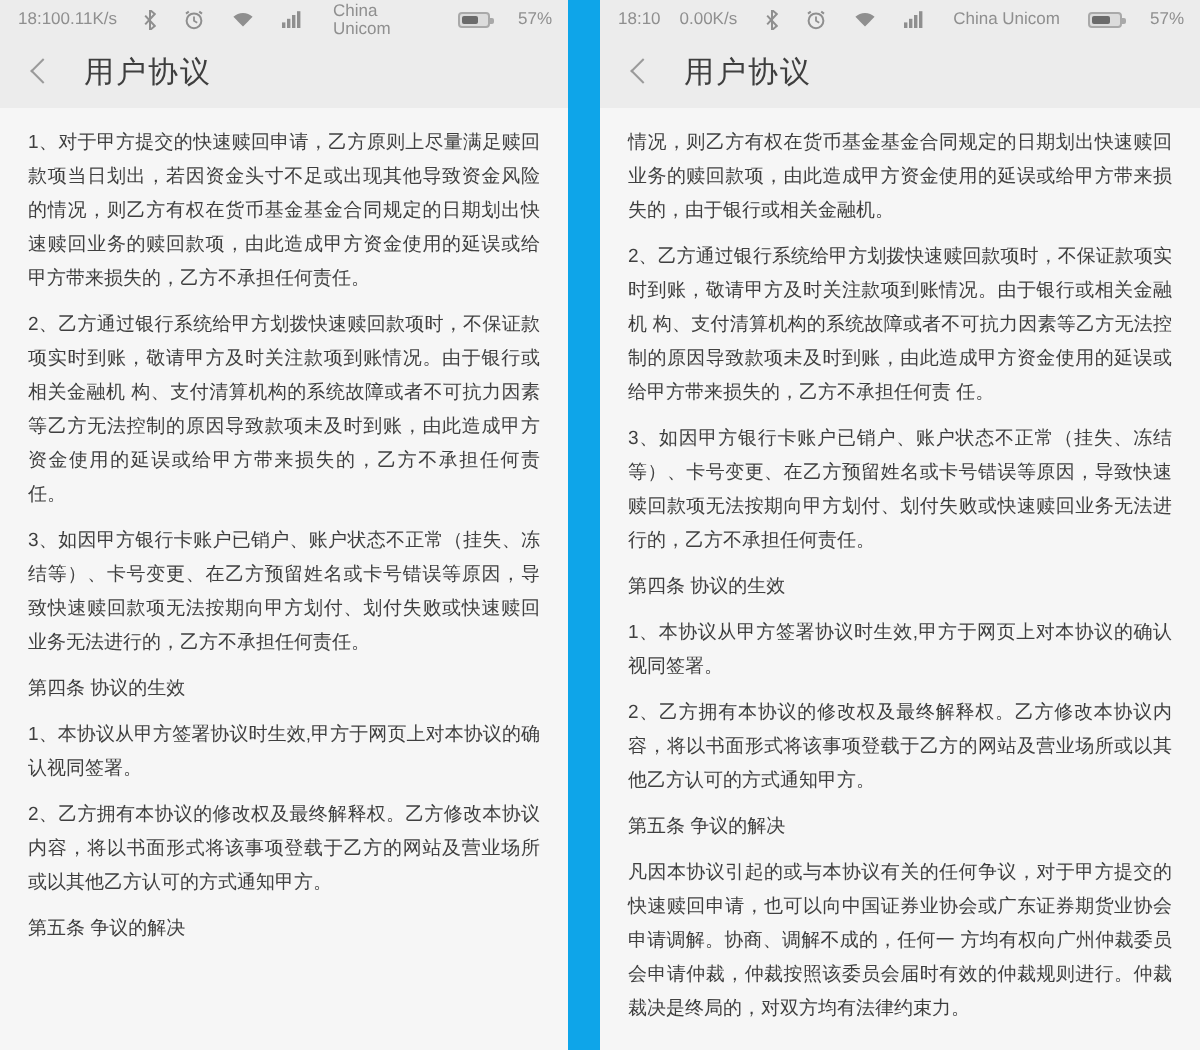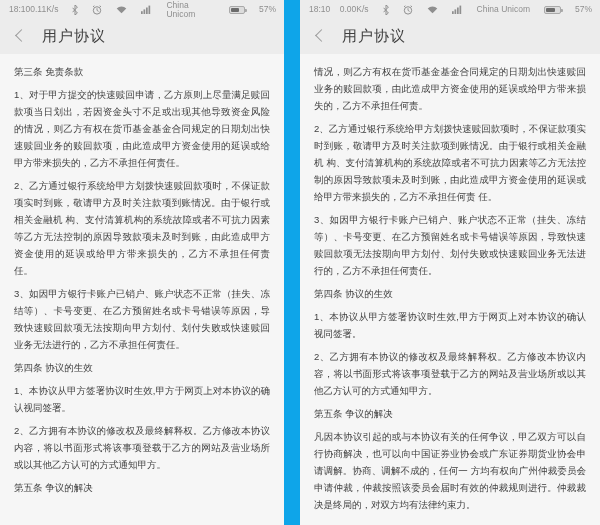--- a/index.html
+++ b/index.html
@@ -91,21 +91,20 @@
       </span>
     </div>
     <div class="header">
       <span class="back-btn">
           <span class="chev"></span>
         </span>
       <span class="header-title">用户协议</span>
     </div>
     <div class="content">
 
-        <p>第三条 免责条款</p>
 
 
         <p>1、对于甲方提交的快速赎回申请，乙方原则上尽量满足赎回款项当日划出，若因资金头寸不足或出现其他导致资金风险的情况，则乙方有权在货币基金基金合同规定的日期划出快速赎回业务的赎回款项，由此造成甲方资金使用的延误或给甲方带来损失的，乙方不承担任何责任。</p>
 
         <p>2、乙方通过银行系统给甲方划拨快速赎回款项时，不保证款项实时到账，敬请甲方及时关注款项到账情况。由于银行或相关金融机 构、支付清算机构的系统故障或者不可抗力因素等乙方无法控制的原因导致款项未及时到账，由此造成甲方资金使用的延误或给甲方带来损失的，乙方不承担任何责 任。</p>
 
         <p>3、如因甲方银行卡账户已销户、账户状态不正常（挂失、冻结等）、卡号变更、在乙方预留姓名或卡号错误等原因，导致快速赎回款项无法按期向甲方划付、划付失败或快速赎回业务无法进行的，乙方不承担任何责任。</p>
 
         <p>第四条 协议的生效</p>
 
@@ -156,31 +155,31 @@
       </span>
     </div>
     <div class="header">
       <span class="back-btn">
           <span class="chev"></span>
         </span>
       <span class="header-title">用户协议</span>
     </div>
     <div class="content">
 
-        <p>情况，则乙方有权在货币基金基金合同规定的日期划出快速赎回业务的赎回款项，由此造成甲方资金使用的延误或给甲方带来损失的，乙方不承担任何责。</p>
+        <p>情况，则乙方有权在货币基金基金合同规定的日期划出快速赎回业务的赎回款项，由此造成甲方资金使用的延误或给甲方带来损失的，由于银行或相关金融机。</p>
 
         <p>2、乙方通过银行系统给甲方划拨快速赎回款项时，不保证款项实时到账，敬请甲方及时关注款项到账情况。由于银行或相关金融机 构、支付清算机构的系统故障或者不可抗力因素等乙方无法控制的原因导致款项未及时到账，由此造成甲方资金使用的延误或给甲方带来损失的，乙方不承担任何责 任。</p>
 
         <p>3、如因甲方银行卡账户已销户、账户状态不正常（挂失、冻结等）、卡号变更、在乙方预留姓名或卡号错误等原因，导致快速赎回款项无法按期向甲方划付、划付失败或快速赎回业务无法进行的，乙方不承担任何责任。</p>
 
         <p>第四条 协议的生效</p>
 
         <p>1、本协议从甲方签署协议时生效,甲方于网页上对本协议的确认视同签署。</p>
 
         <p>2、乙方拥有本协议的修改权及最终解释权。乙方修改本协议内容，将以书面形式将该事项登载于乙方的网站及营业场所或以其他乙方认可的方式通知甲方。</p>
 
         <p>第五条 争议的解决</p>
 
-        <p>凡因本协议引起的或与本协议有关的任何争议，甲乙双方可以自行协商解决，也可以向中国证券业协会或广东证券期货业协会申请调解。协商、调解不成的，任何一 方均有权向广州仲裁委员会申请仲裁，仲裁按照该委员会届时有效的仲裁规则进行。仲裁裁决是终局的，对双方均有法律约束力。</p>
+        <p>凡因本协议引起的或与本协议有关的任何争议，对于甲方提交的快速赎回申请，也可以向中国证券业协会或广东证券期货业协会申请调解。协商、调解不成的，任何一 方均有权向广州仲裁委员会申请仲裁，仲裁按照该委员会届时有效的仲裁规则进行。仲裁裁决是终局的，对双方均有法律约束力。</p>
       </div>
   </div>
 
 </div>
 
 </body></html>

